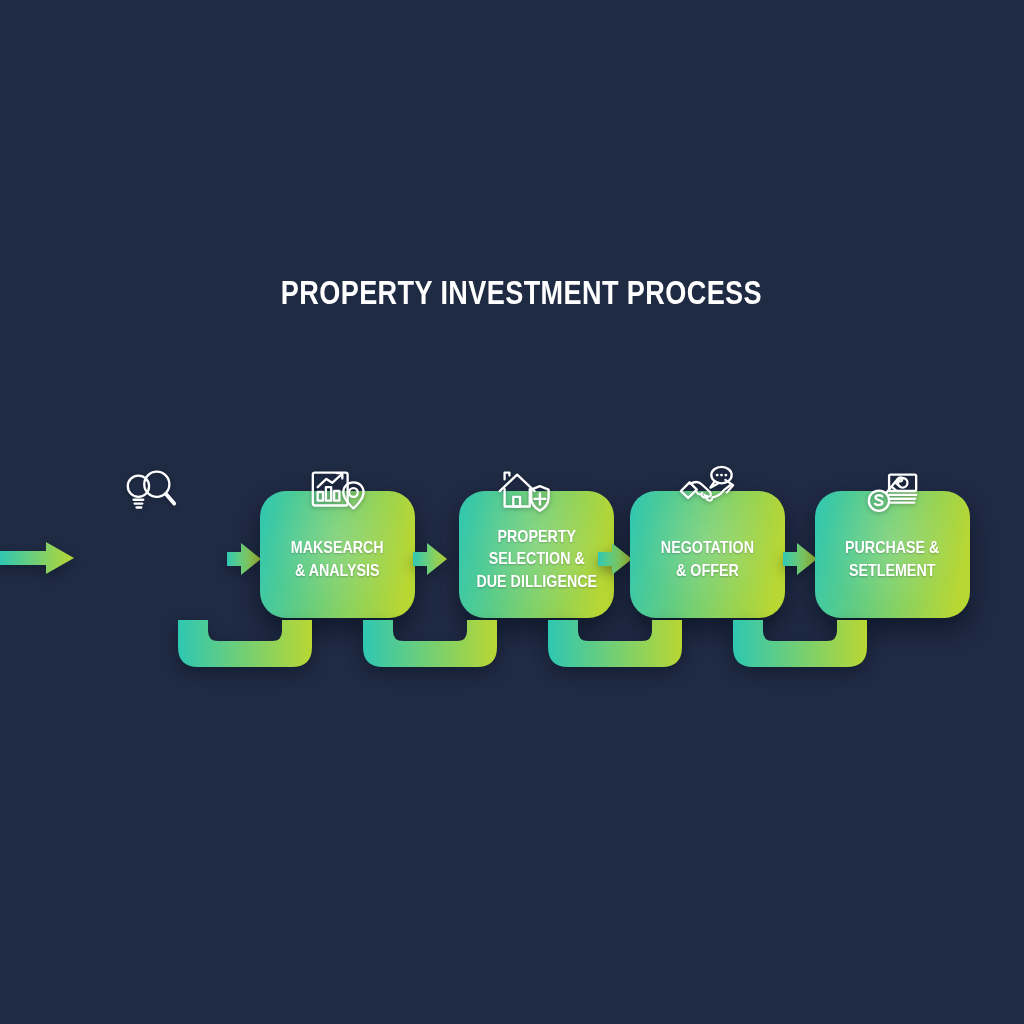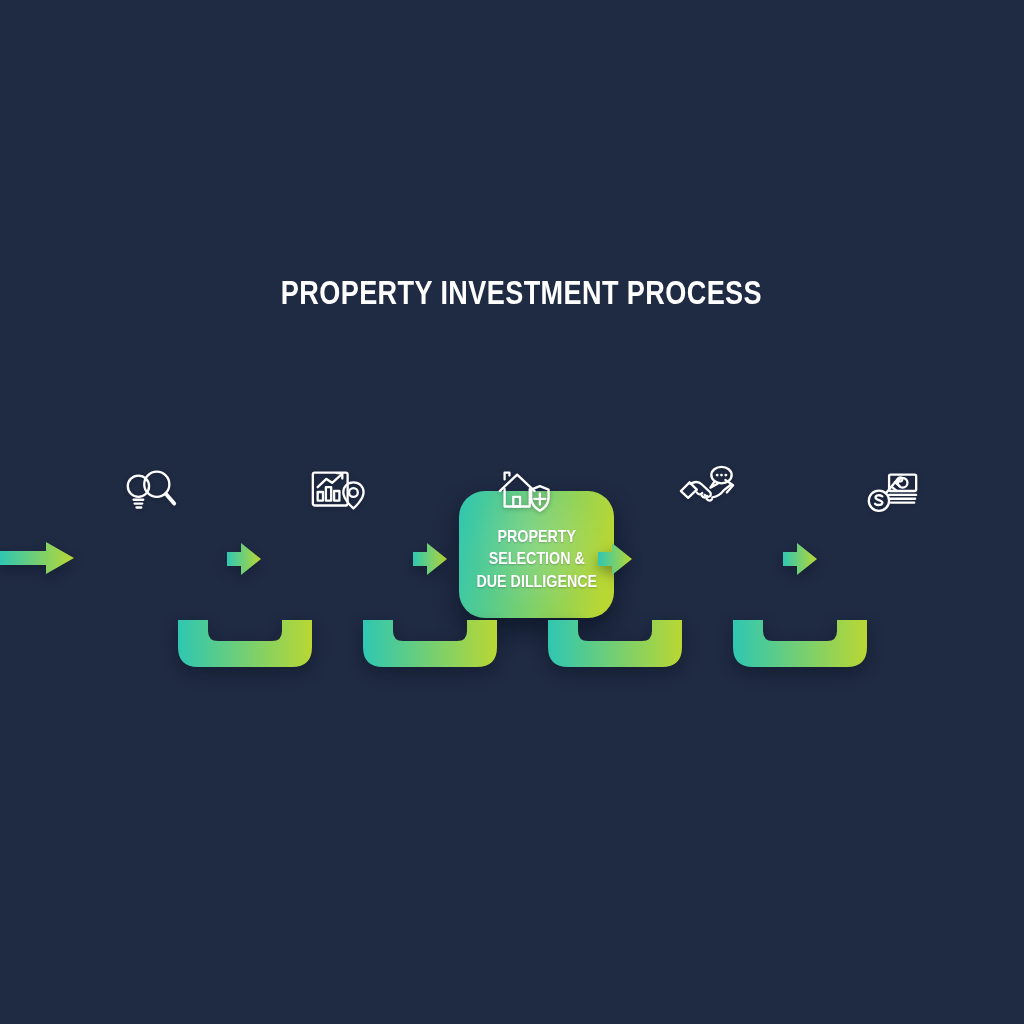--- a/index.html
+++ b/index.html
@@ -99,20 +99,24 @@
       <path class="icon-stroke" style="stroke-width:4" d="M45.5,32 L54,42"></path>
     </svg>
   </div>
 
   
   <svg class="arrow" style="left:227px;top:537px" width="34" height="44" viewBox="0 0 34 44">
     <path d="M0,15 H14 V6 L34,22 L14,38 V29 H0 Z" fill="url(#flowgrad)"></path>
   </svg>
 
   
+  <div class="step" style="left:260px">
+    <div class="step-label">MAKSEARCH
+&amp; ANALYSIS</div>
+  </div>
   <div class="step-icon" style="left:337px">
     <svg viewBox="0 0 60 60">
       <rect class="icon-stroke" x="5" y="10" width="36" height="34" rx="2"></rect>
       <rect class="icon-stroke" x="10" y="30" width="5.5" height="9"></rect>
       <rect class="icon-stroke" x="18.5" y="25" width="5.5" height="14"></rect>
       <rect class="icon-stroke" x="27" y="29" width="5.5" height="10"></rect>
       <path class="icon-stroke" d="M10,25 L19,16.5 L25,20.5 L35,11.5"></path>
       <path class="icon-stroke" d="M30,10.5 h5.5 v5.5"></path>
       <path class="icon-stroke" d="M47,20 c-6.3,0 -10.5,4.6 -10.5,10.3 c0,7.6 10.5,16.7 10.5,16.7 c0,0 10.5,-9.1 10.5,-16.7 C57.5,24.6 53.3,20 47,20 Z"></path>
       <circle class="icon-stroke" cx="47" cy="30.5" r="4.5"></circle>
@@ -140,20 +144,24 @@
       <path class="icon-stroke" d="M48.5,31.5 v11.5 M42.8,37.2 h11.4"></path>
     </svg>
   </div>
 
   
   <svg class="arrow" style="left:598px;top:537px" width="34" height="44" viewBox="0 0 34 44">
     <path d="M0,15 H14 V6 L34,22 L14,38 V29 H0 Z" fill="url(#flowgrad)"></path>
   </svg>
 
   
+  <div class="step" style="left:630px">
+    <div class="step-label">NEGOTATION
+&amp; OFFER</div>
+  </div>
   <div class="step-icon" style="left:707px">
     <svg viewBox="0 0 60 60">
       <ellipse class="icon-stroke" cx="45" cy="12.5" rx="10.5" ry="8.5"></ellipse>
       <path class="icon-stroke" d="M37.5,19.5 L33.5,25.5 L41,21.5"></path>
       <circle class="icon-fill" cx="40.5" cy="12.5" r="1.5"></circle>
       <circle class="icon-fill" cx="45" cy="12.5" r="1.5"></circle>
       <circle class="icon-fill" cx="49.5" cy="12.5" r="1.5"></circle>
       <path class="icon-stroke" d="M3,29 L12,20 L19.5,27.5 L10.5,36 Z"></path>
       <path class="icon-stroke" d="M13,21.5 C18,18.5 22,19.5 25,22.5 L33,30 C35,32 34,35 31,35 C29.5,35 28.5,34 27.5,33"></path>
       <path class="icon-stroke" d="M19.5,30.5 c1.5,2.6 4.6,2.6 5.6,.5"></path>
@@ -163,20 +171,24 @@
       <path class="icon-stroke" d="M49,17.5 L57,23 L50.5,30.5"></path>
     </svg>
   </div>
 
   
   <svg class="arrow" style="left:783px;top:537px" width="34" height="44" viewBox="0 0 34 44">
     <path d="M0,15 H14 V6 L34,22 L14,38 V29 H0 Z" fill="url(#flowgrad)"></path>
   </svg>
 
   
+  <div class="step" style="left:815px">
+    <div class="step-label">PURCHASE &amp;
+SETLEMENT</div>
+  </div>
   <div class="step-icon" style="left:892px">
     <svg viewBox="0 0 60 60">
       <rect class="icon-stroke" x="27" y="12" width="28" height="17" rx="1.5"></rect>
       <circle class="icon-stroke" cx="41" cy="20.5" r="5"></circle>
       <path class="icon-stroke" d="M27,33 H55 M28,37 H54 M29,41 H53"></path>
       <circle class="icon-stroke" cx="16.5" cy="39" r="10.5"></circle>
       <path class="icon-stroke" d="M20,34.5 c-3,-2.2 -7.5,-1 -7,1.6 c.5,2.6 6.5,2 7,4.7 c.5,2.7 -5,3.6 -7.5,1.4"></path>
       <path class="icon-stroke" d="M23.5,31.5 L35.5,17"></path>
       <path class="icon-stroke" d="M29.5,24.5 l5,4 M33,20 l5,4"></path>
       <path class="icon-stroke" d="M35.5,17 c1.5,-3 5.5,-2.5 5,.5 c-.4,1.8 -3,2.2 -4,.8"></path>

